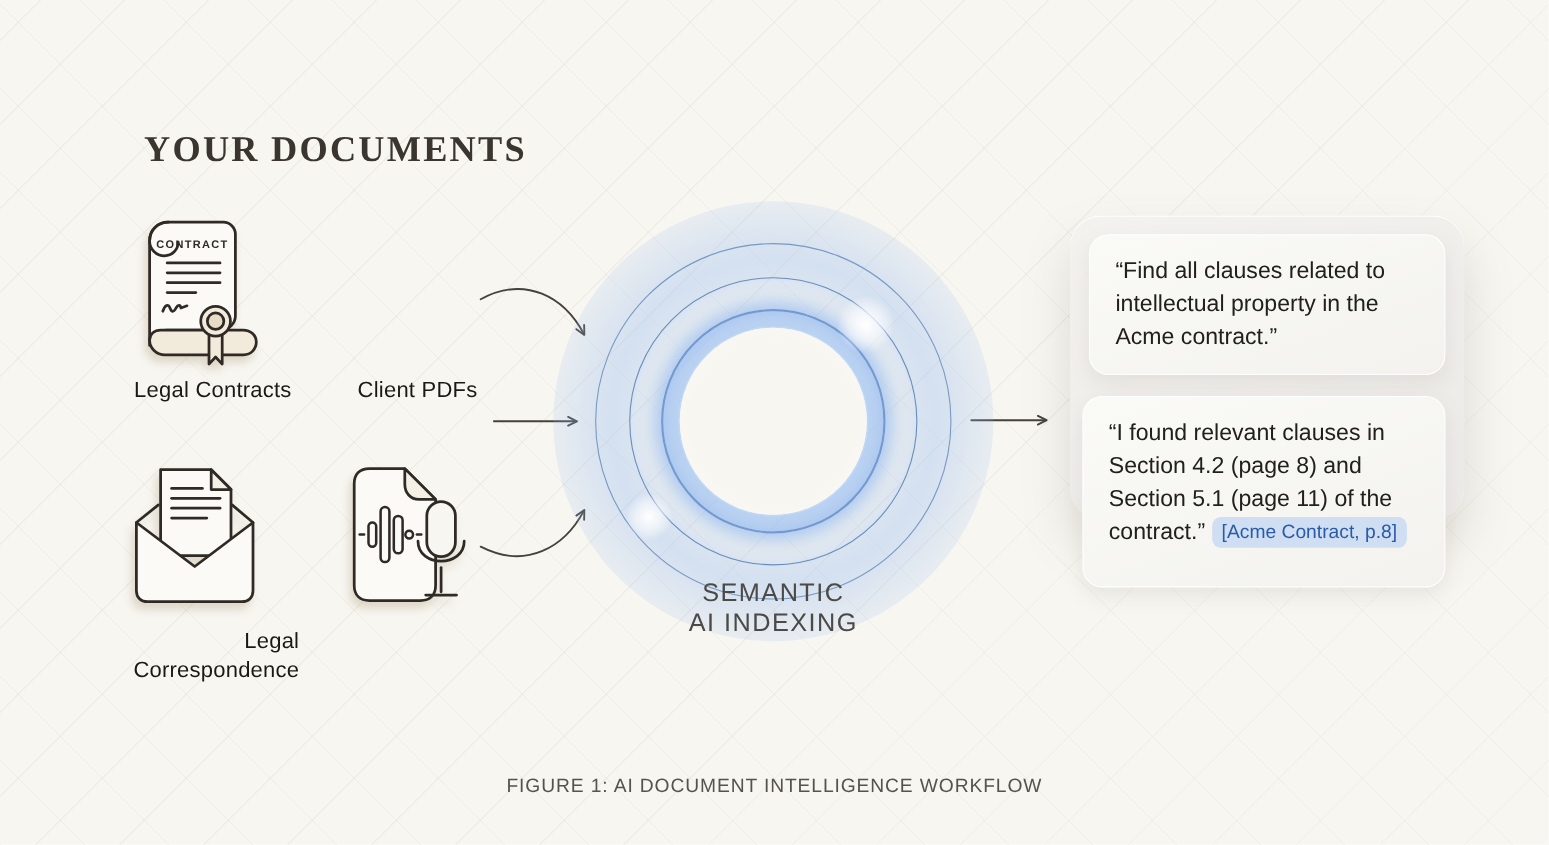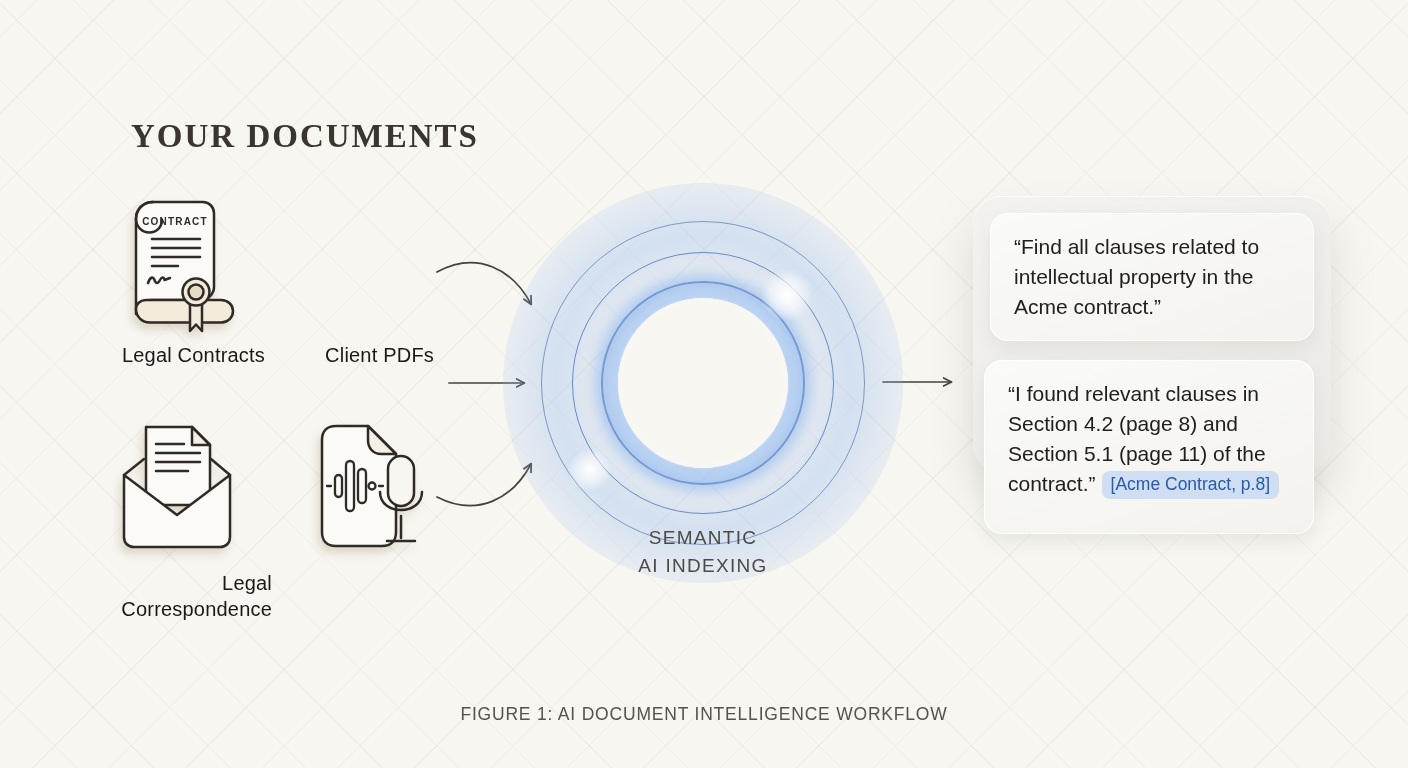--- a/index.html
+++ b/index.html
@@ -75,21 +75,21 @@
   }
   .sparkle {
     border-radius:50%;
     background:radial-gradient(circle, rgba(255,255,255,0.98) 0%, rgba(255,255,255,0.55) 40%, rgba(255,255,255,0) 72%);
   }
   .s1 { left:258px; top:86px;  width:52px; height:52px; }
   .s2 { left:66px;  top:266px; width:42px; height:42px; }
   .core-label {
     left:0; top:341px; width:400px; text-align:center;
     position:absolute; top:341px;
-    font-size:19px; line-height:28px; letter-spacing:1.3px; color:#4b4a47;
+    font-size:23px; line-height:28px; letter-spacing:1.3px; color:#4b4a47;
   }
   .core-label span { display:block; }
 
   
   .chat-card {
     position:absolute; left:973px; top:196px; width:358px; height:276px;
     border-radius:28px;
     background:linear-gradient(155deg, #f3f2ef 0%, #eceae7 100%);
     box-shadow:0 24px 45px rgba(125,113,95,0.20), inset 0 1px 0 rgba(255,255,255,0.9);
   }

